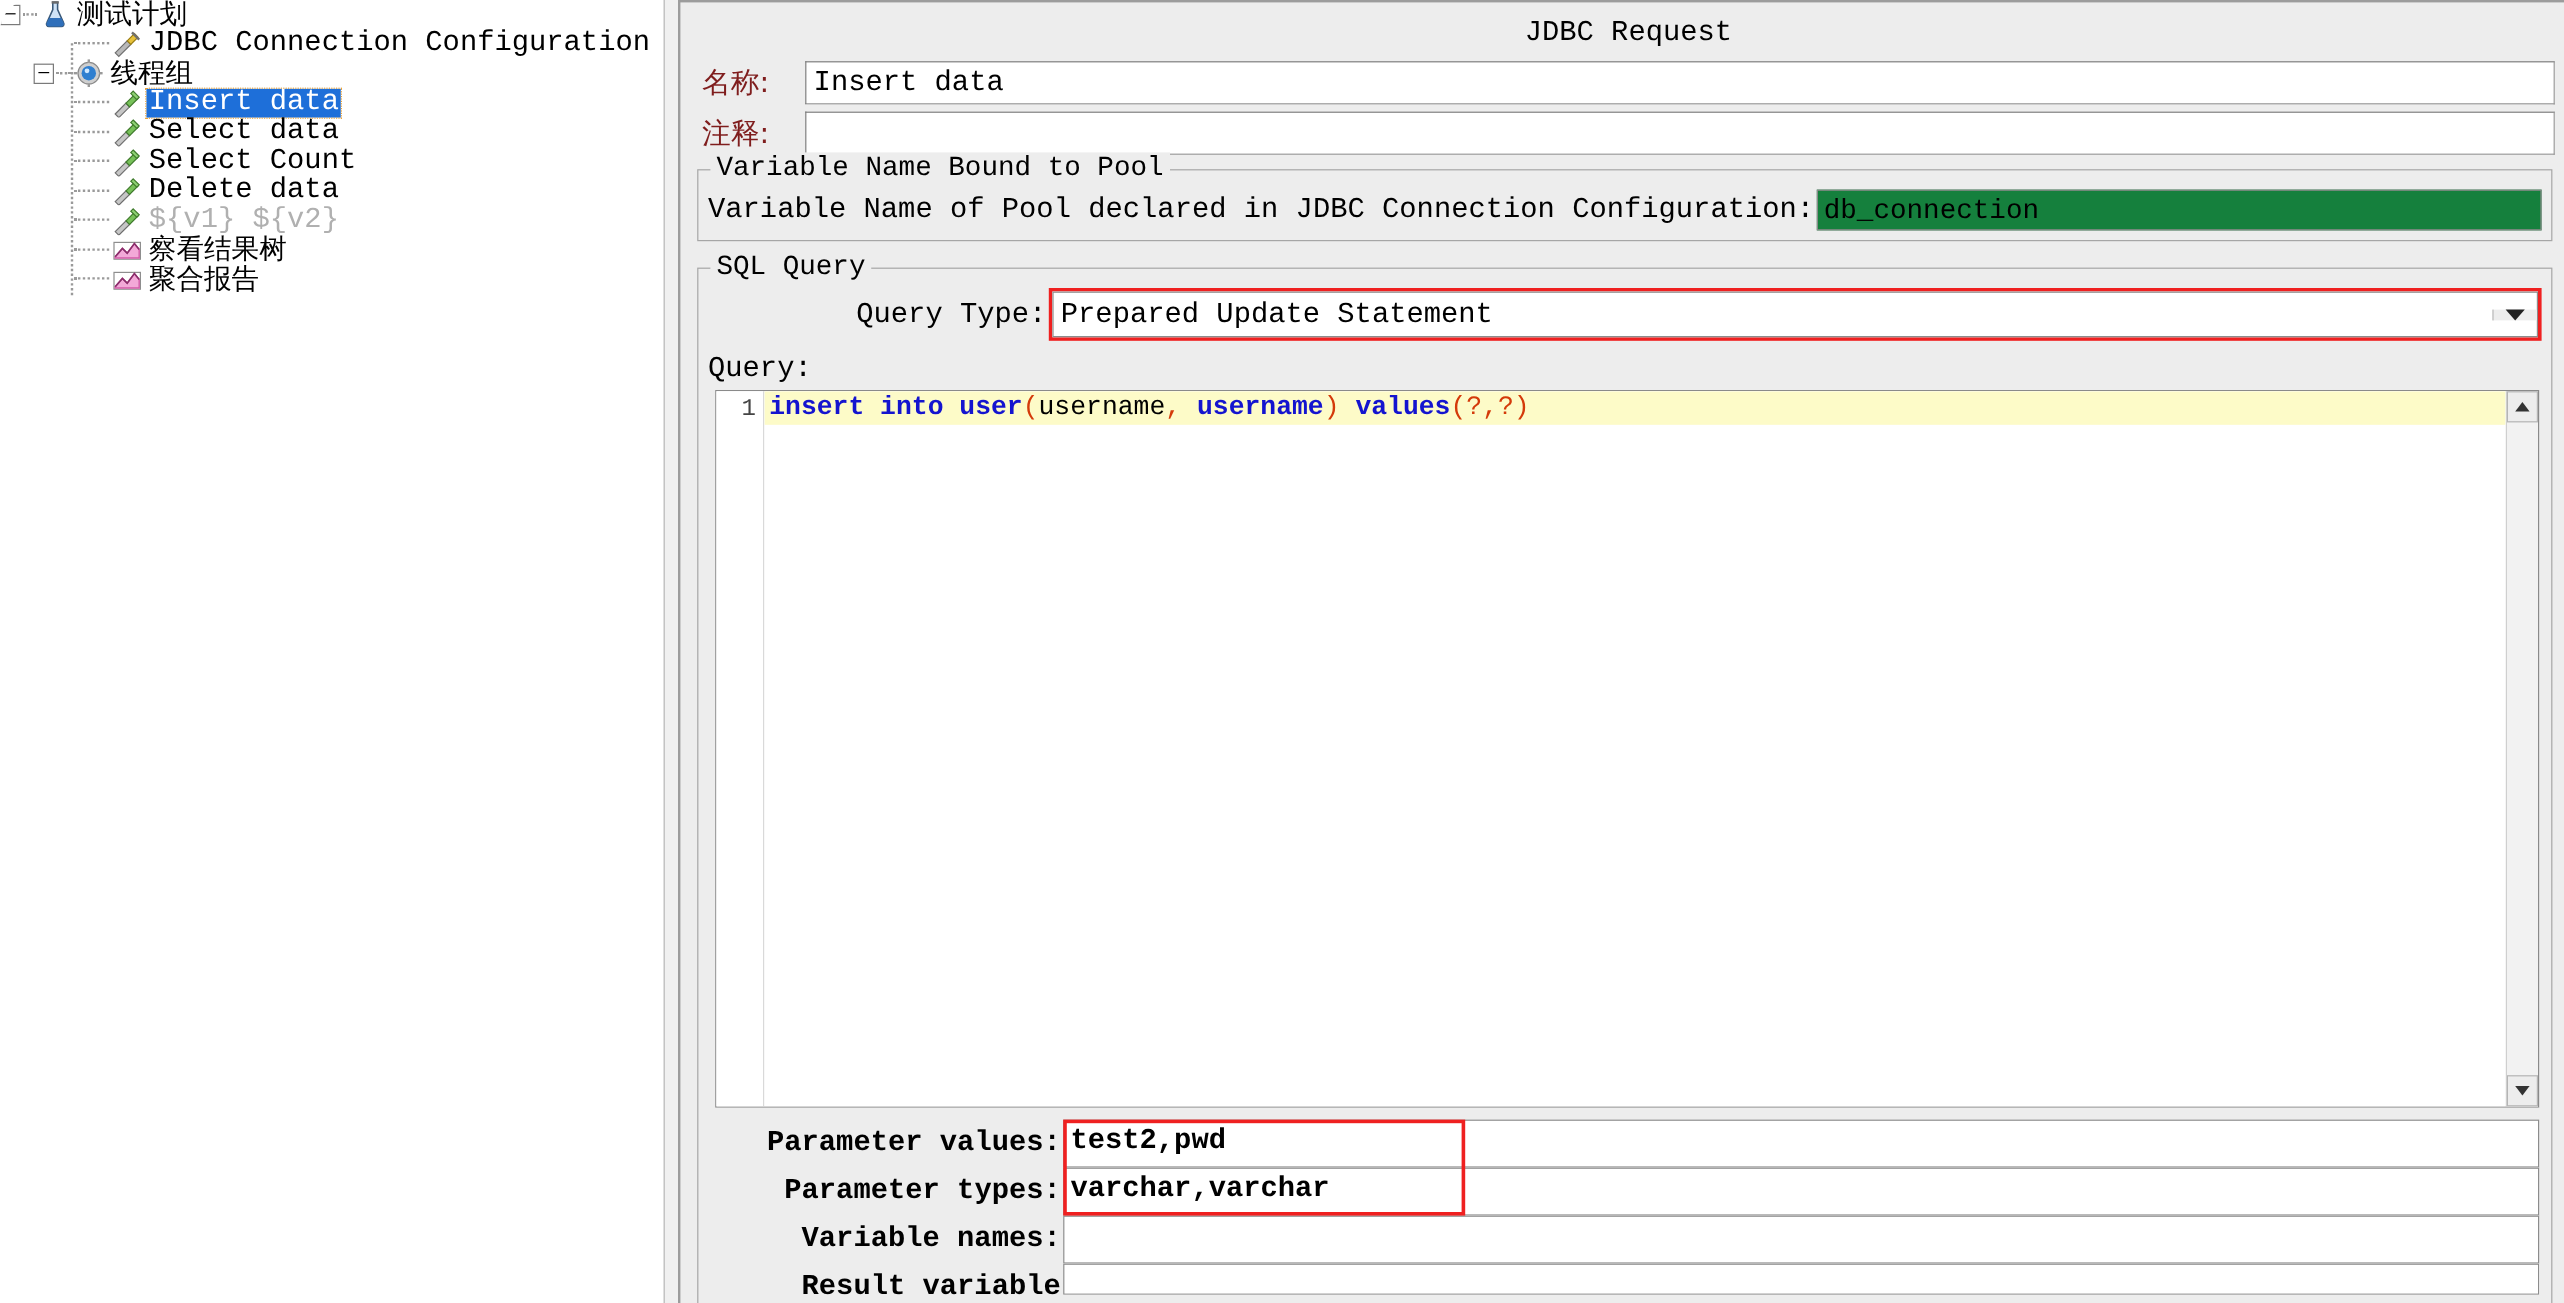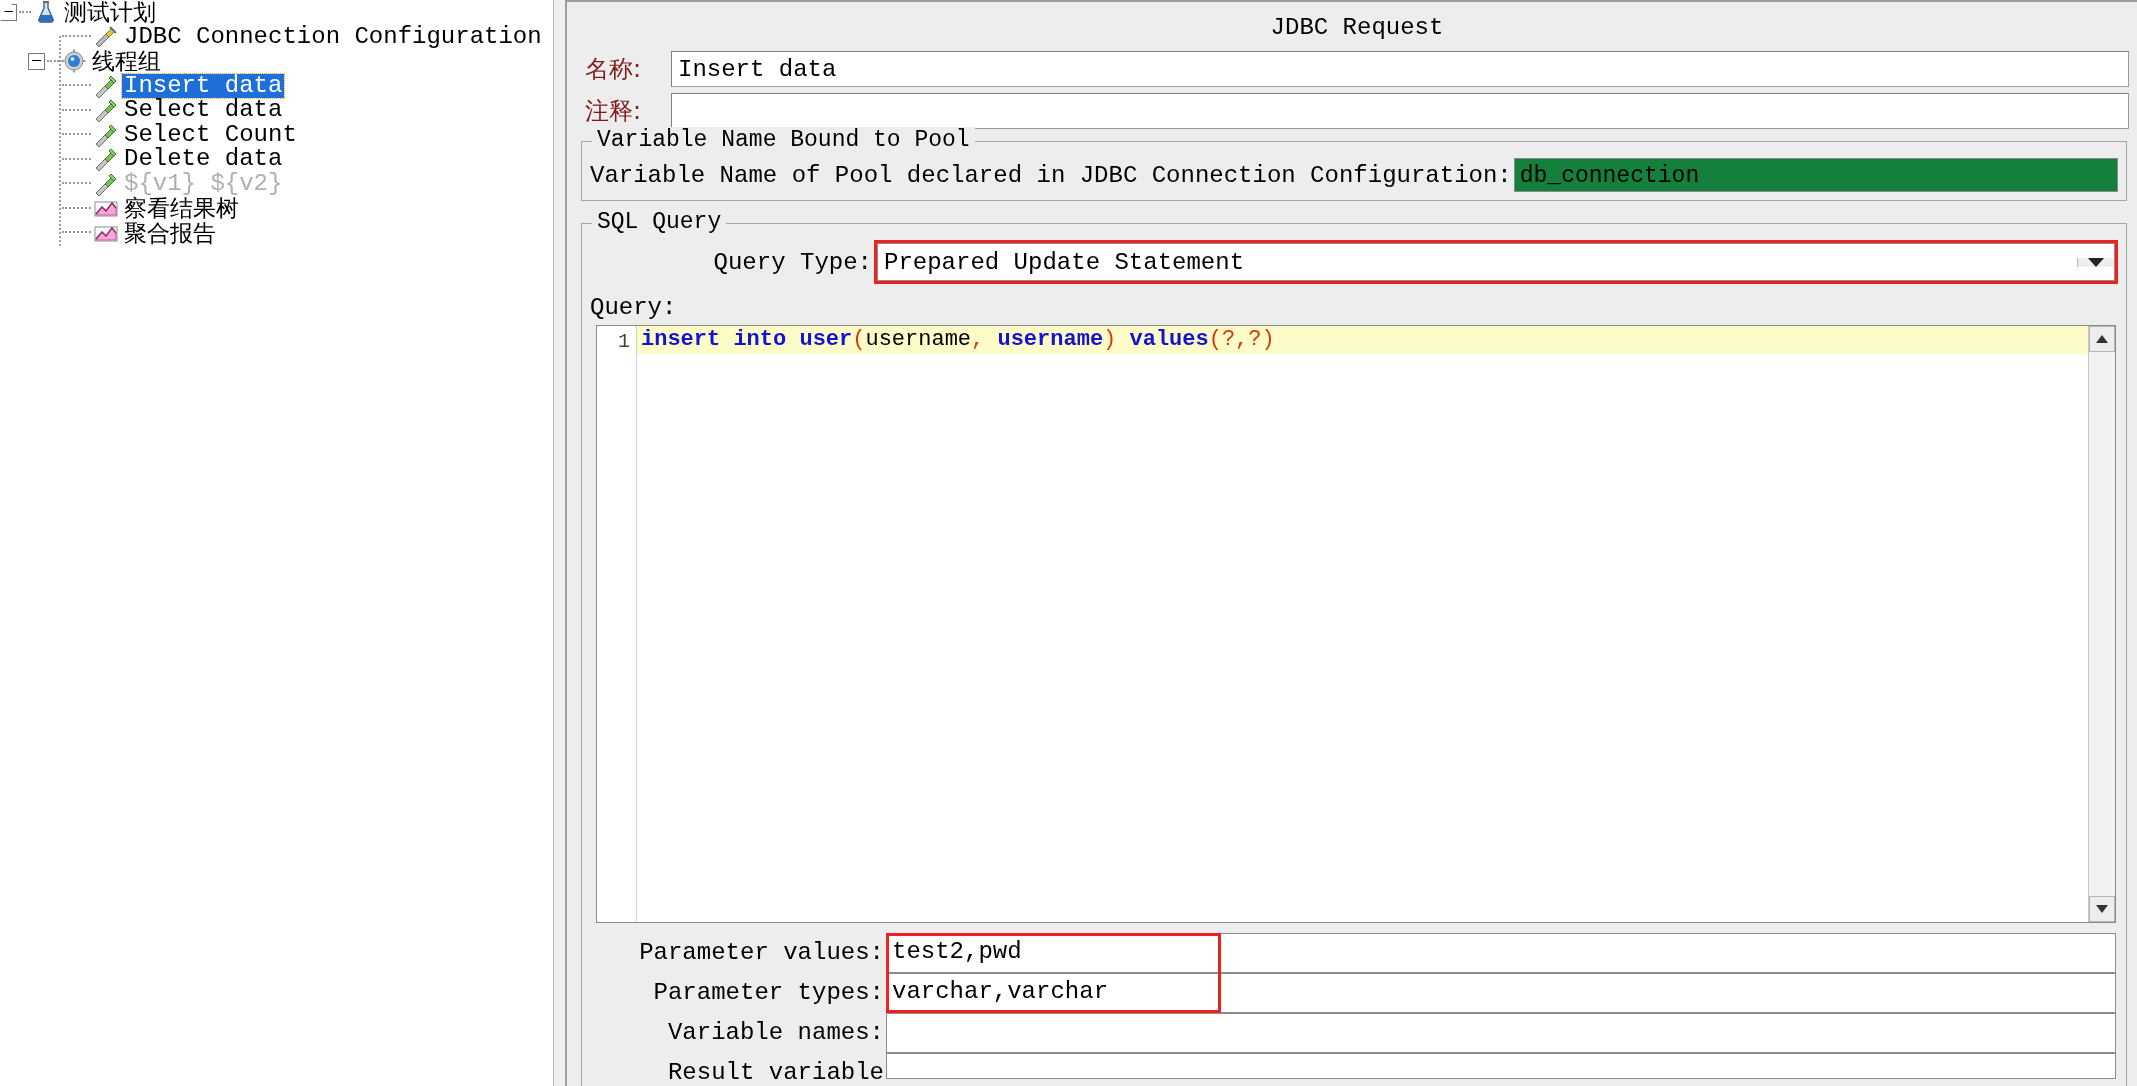--- a/index.html
+++ b/index.html
@@ -310,20 +310,21 @@
   .sb-btn i.down {
     width:0;height:0;border-left:6px solid transparent;border-right:6px solid transparent;border-top:8px solid #333;
   }
 
   
   .param-area { margin: 10px 2px 0 6px; }
   .param-row {
     display: flex;
     align-items: stretch;
     height: 40px;
+    font-weight: bold;
   }
   .param-label {
     width: 288px;
     flex: 0 0 auto;
     text-align: right;
     font-size: 24px;
     font-family: "Liberation Mono", monospace;
     line-height: 40px;
     padding-right: 2px;
     color: #000;

